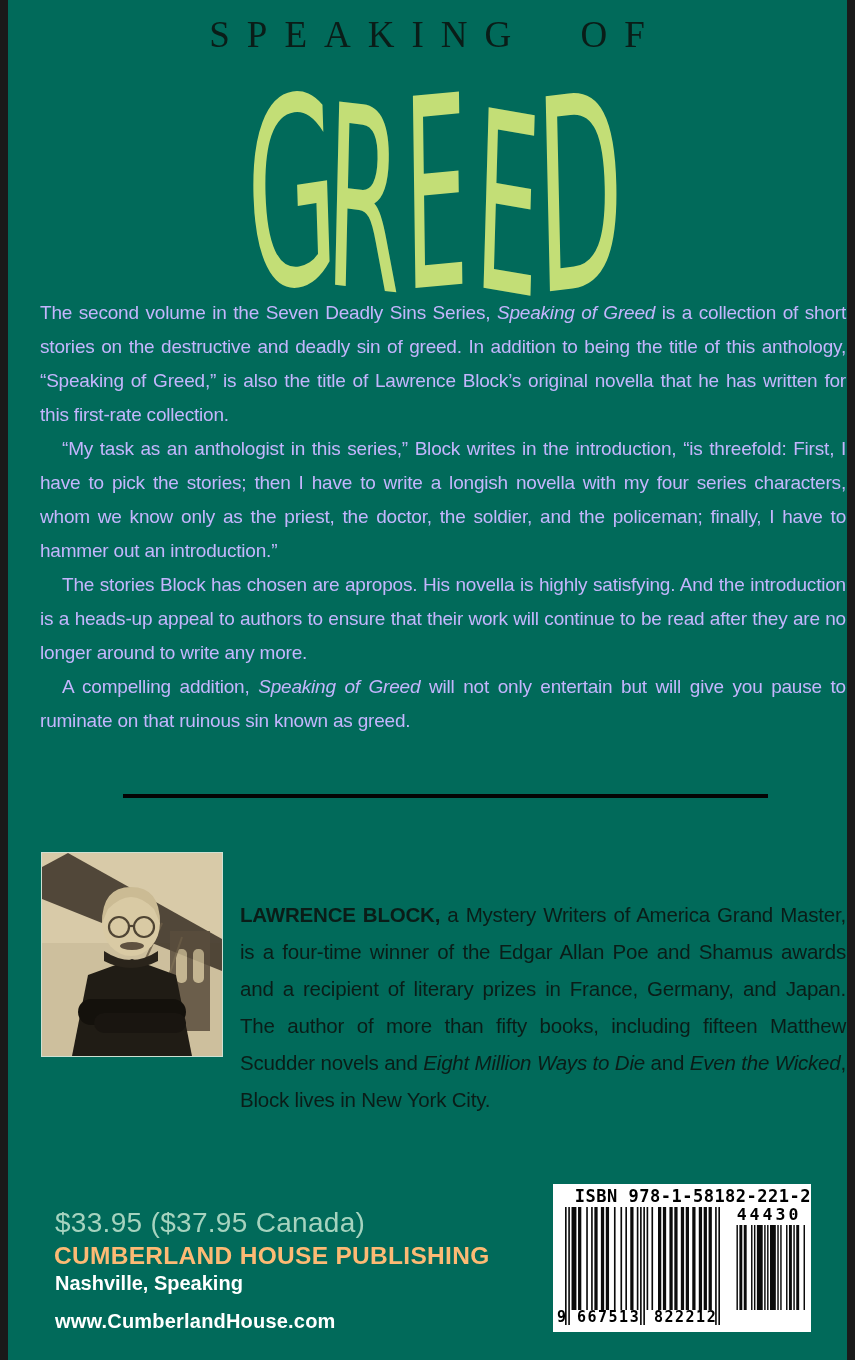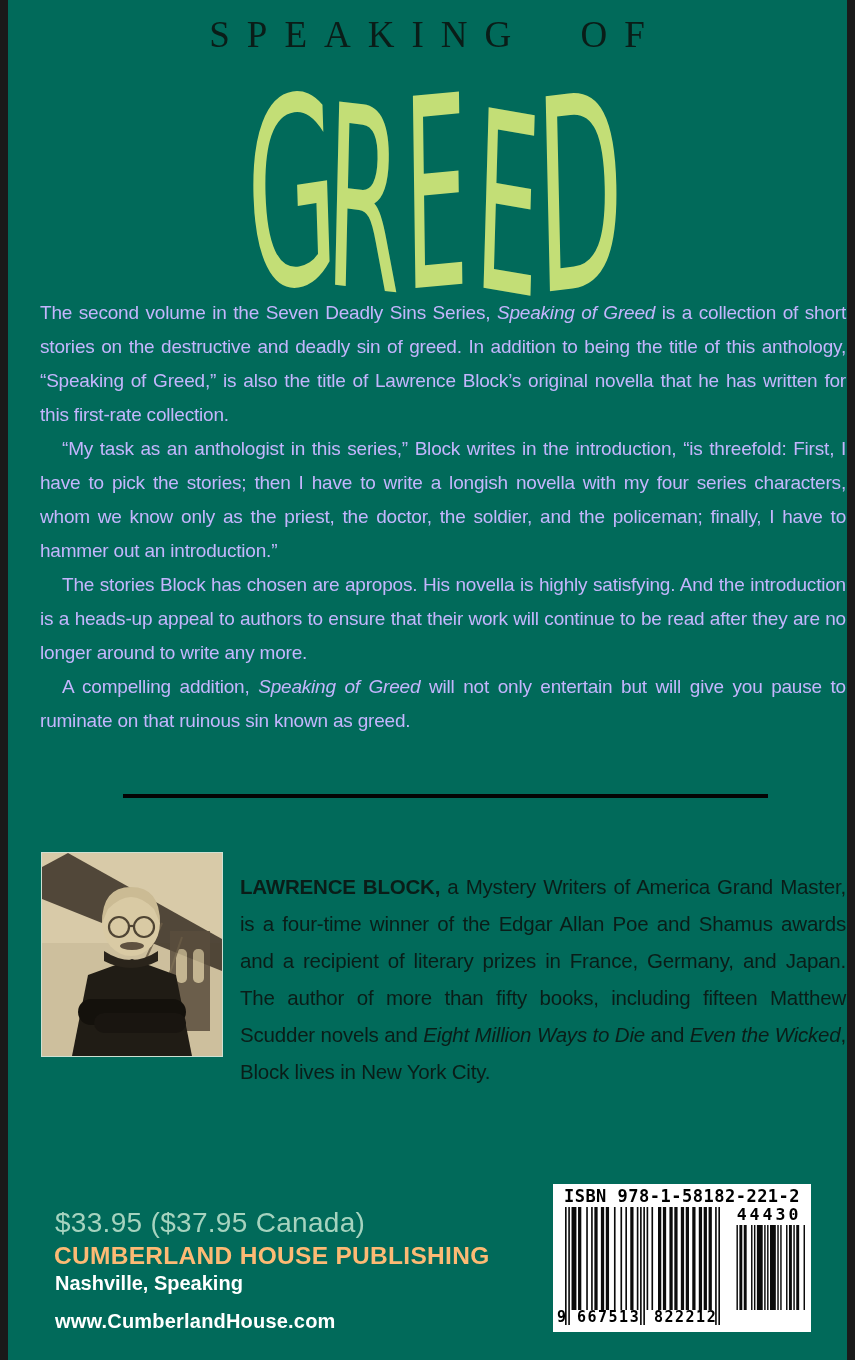--- a/index.html
+++ b/index.html
@@ -44,35 +44,35 @@
   
   .divider{position:absolute;left:115px;top:794px;width:645px;height:4px;background:#040404;}
 
   
   .author-photo{
     position:absolute;left:33px;top:852px;width:182px;height:205px;
     border:1px solid #cfe0d2;box-sizing:border-box;background:#cdbf9d;
   }
   .author-photo svg{display:block;}
   .bio{
-    position:absolute;left:232px;top:868px;width:606px;
+    position:absolute;left:232px;top:896px;width:606px;
     font-size:20.5px;line-height:37px;letter-spacing:-0.2px;
     color:#0a1d18;text-align:justify;
   }
 
   
   .price{position:absolute;left:47px;top:1207px;font-size:28px;color:#a6d3bf;letter-spacing:0.3px;}
   .publisher{position:absolute;left:46px;top:1242px;font-size:24.5px;font-weight:700;color:#fdba74;letter-spacing:0.3px;white-space:nowrap;}
   .location{position:absolute;left:47px;top:1272px;font-size:20px;font-weight:700;color:#ffffff;}
   .website{position:absolute;left:47px;top:1310px;font-size:20px;font-weight:700;color:#ffffff;letter-spacing:0.2px;}
 
   
   .barcode{position:absolute;left:545px;top:1184px;width:258px;height:148px;background:#ffffff;}
   .isbn{
-    position:absolute;top:2px;left:0;width:100%;text-align:center;
+    position:absolute;top:2px;left:0;width:100%;text-align:right;
     font-family:"DejaVu Sans Mono",monospace;font-size:17px;font-weight:700;
     letter-spacing:0.5px;color:#000;white-space:nowrap;
   }
   .addon-digits{
     position:absolute;left:178px;top:21px;width:76px;text-align:center;
     font-family:"DejaVu Sans Mono",monospace;font-size:16.5px;font-weight:700;
     letter-spacing:3px;color:#000;
   }
   #main-bars{position:absolute;left:12px;top:23px;fill:#0b0b0b;}
   #addon-bars{position:absolute;left:182px;top:41px;fill:#0b0b0b;}

